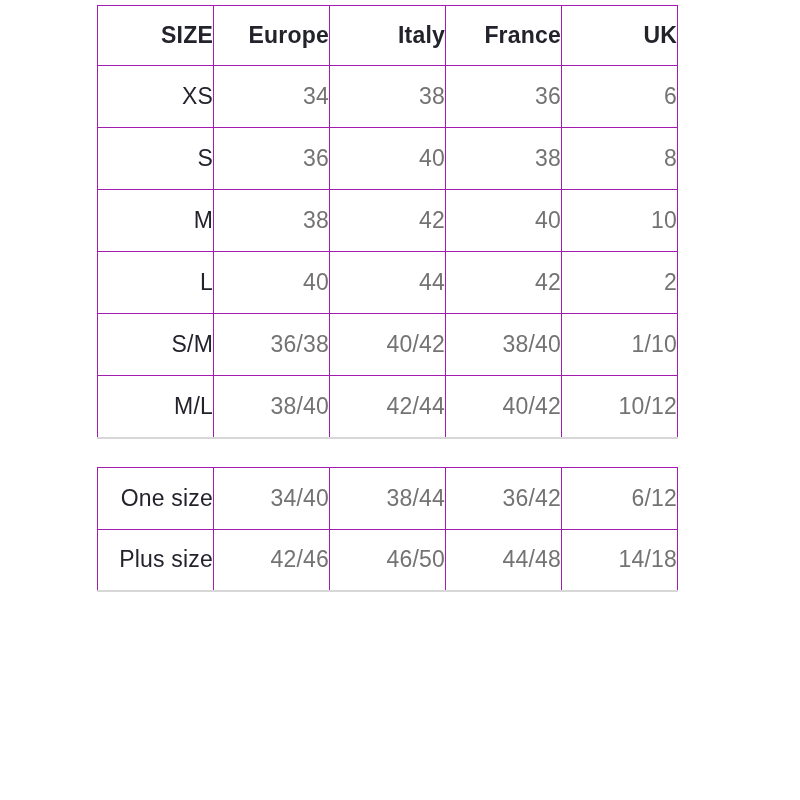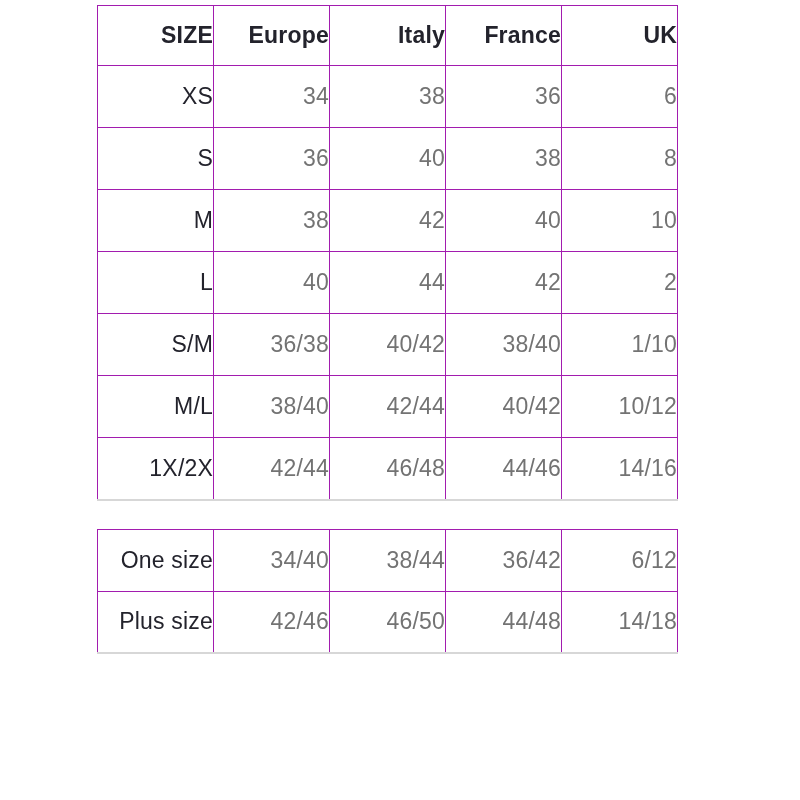--- a/index.html
+++ b/index.html
@@ -106,27 +106,20 @@
           <td>38/40</td>
           <td>1/10</td>
         </tr>
         <tr>
           <th>M/L</th>
           <td>38/40</td>
           <td>42/44</td>
           <td>40/42</td>
           <td>10/12</td>
         </tr>
-        <tr>
-          <th>1X/2X</th>
-          <td>42/44</td>
-          <td>46/48</td>
-          <td>44/46</td>
-          <td>14/16</td>
-        </tr>
       </tbody>
   </table>
 
   <table class="size-table secondary">
     <tbody>
         <tr>
           <th>One size</th>
           <td>34/40</td>
           <td>38/44</td>
           <td>36/42</td>

